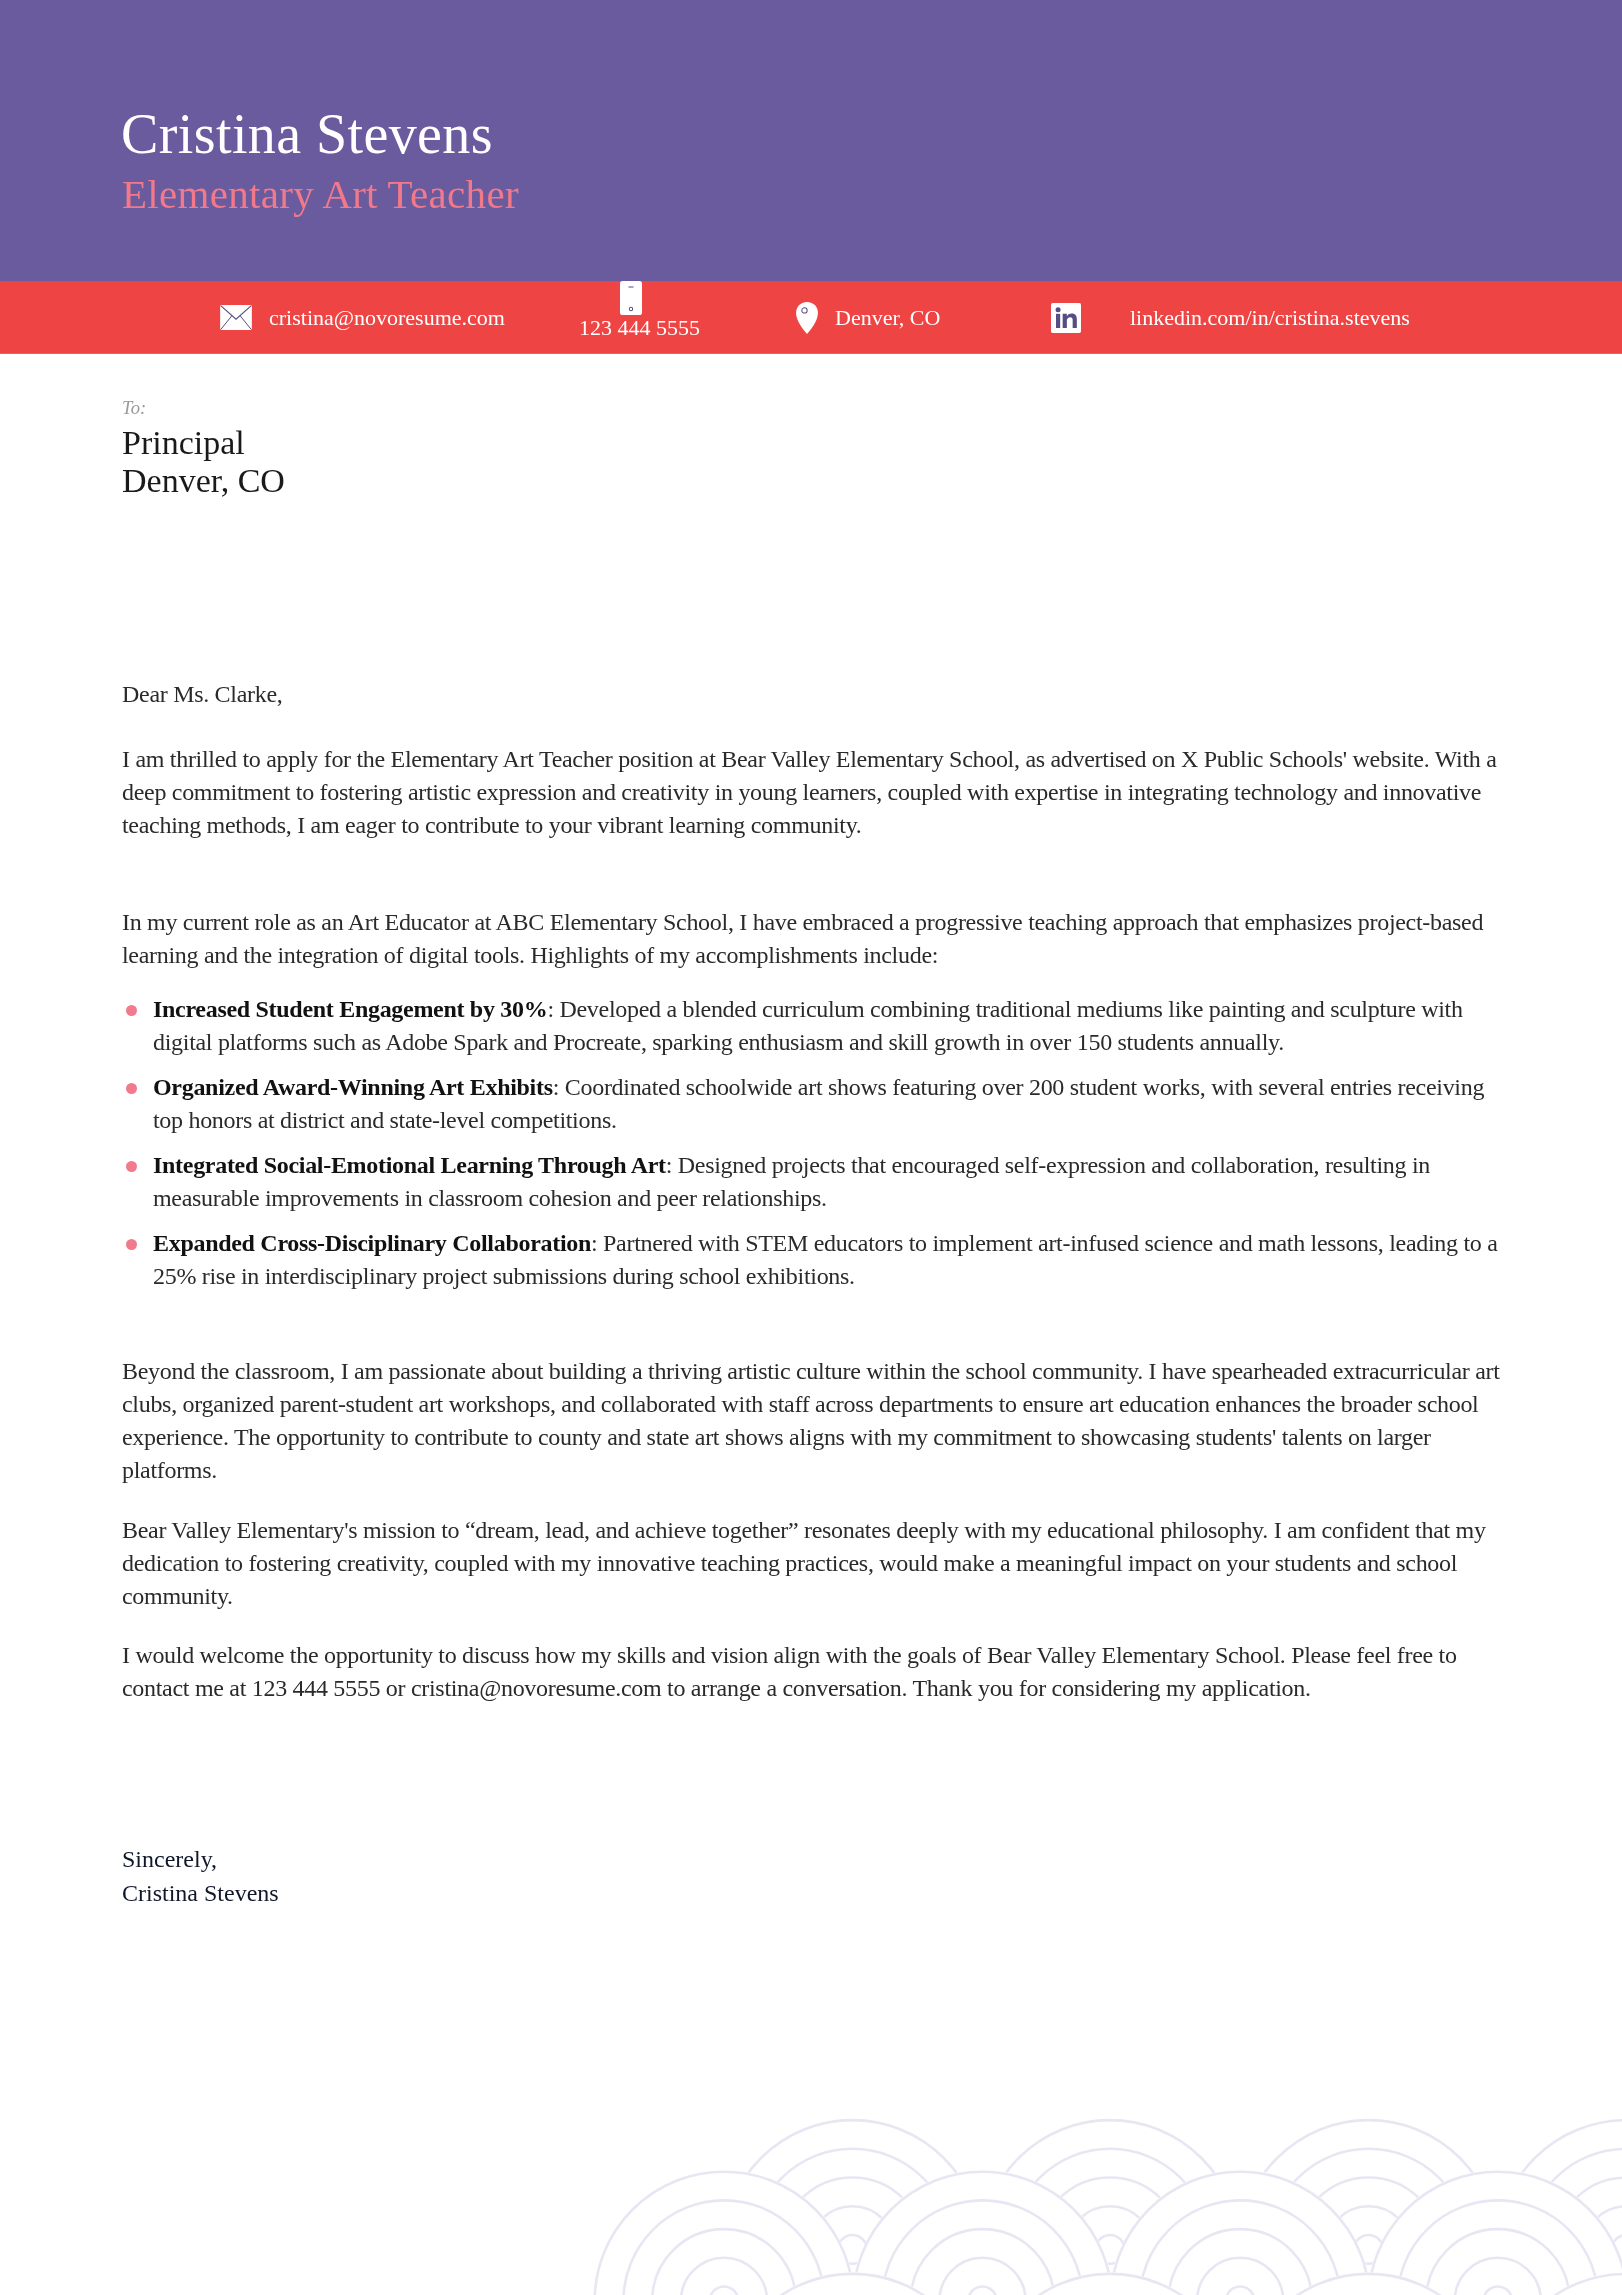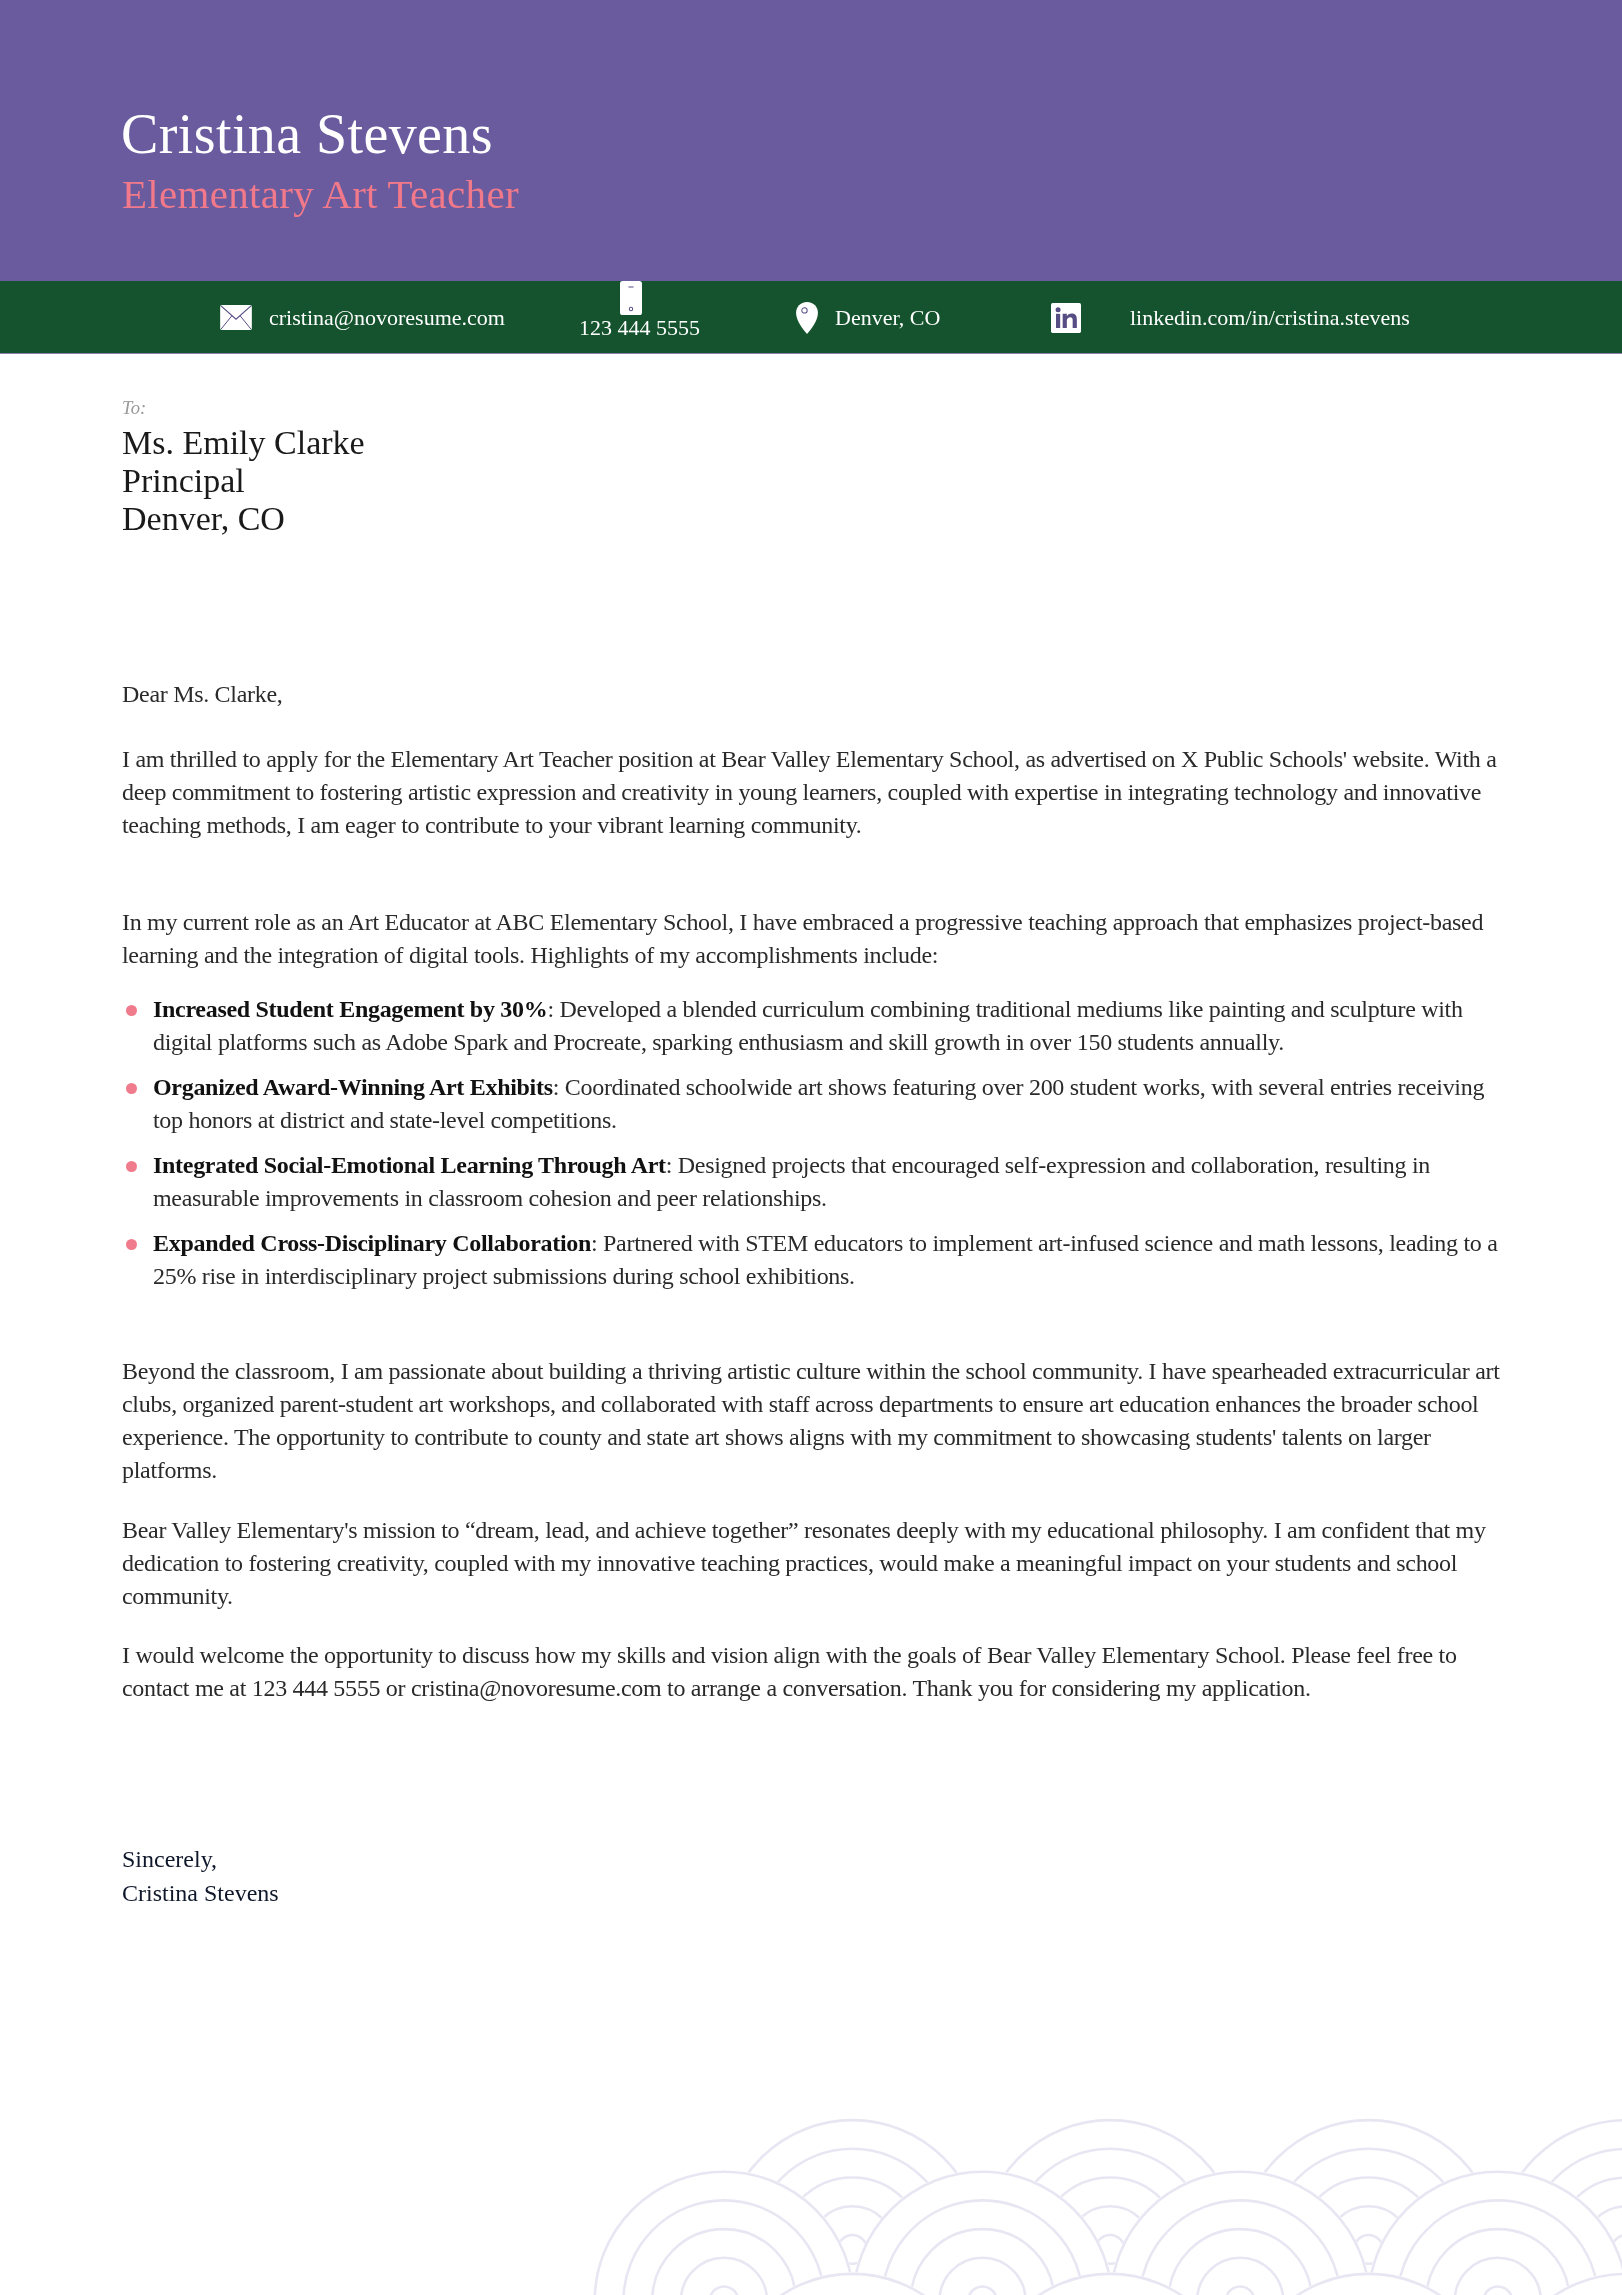--- a/index.html
+++ b/index.html
@@ -3,21 +3,21 @@
   <meta charset="utf-8">
   <style>
     * { margin: 0; padding: 0; box-sizing: border-box; }
     html, body { width: 1622px; height: 2295px; background: #ffffff; overflow: hidden; }
     body { position: relative; font-family: "Liberation Serif", "DejaVu Serif", serif; color: #1a1a1a; }
 
     .header { position: absolute; left: 0; top: 0; width: 1622px; height: 281px; background: #6A5B9F; }
     .name { position: absolute; left: 121px; top: 100px; font-size: 56px; line-height: 68px; color: #ffffff; font-weight: normal; letter-spacing: 0.4px; }
     .job-title { position: absolute; left: 122px; top: 173px; font-size: 41px; line-height: 42px; color: #F2798A; letter-spacing: 0.3px; }
 
-    .contact-bar { position: absolute; left: 0; top: 281px; width: 1622px; height: 73px; background: #14532d; border-bottom: 0.8px solid #8b83ad; }
+    .contact-bar { position: absolute; left: 0; top: 281px; width: 1622px; height: 73px; background: #ef4444; border-bottom: 0.8px solid #8b83ad; }
     .contact-item { position: absolute; top: 0; height: 73px; display: flex; align-items: center; color: #ffffff; font-size: 22px; }
     .contact-item .icon { display: inline-flex; align-items: center; justify-content: center; margin-right: 17px; }
     .ci-email { left: 220px; }
     .ci-phone { left: 579px; flex-direction: column; }
     .ci-loc { left: 796px; }
     .ci-li { left: 1051px; gap: 32px; }
 
     .to-label { position: absolute; left: 122px; top: 397px; font-size: 18.6px; font-style: italic; color: #9a9a9a; }
     .recipient { position: absolute; left: 122px; top: 424px; font-size: 34px; line-height: 38px; color: #1a1a1a; }
     .recipient div { white-space: nowrap; }
@@ -83,21 +83,20 @@
         <circle cx="8.5" cy="8" r="3" fill="#564D84"></circle>
         <path d="M14 13 H19 V16 C20 14 22 12.5 25 12.5 C29 12.5 31 15 31 19.5 V30 H26 V20.5 C26 18 25 17 23 17 C21 17 19 18.5 19 21 V30 H14 Z" fill="#564D84"></path>
       </svg>
     </span>
     <span>linkedin.com/in/cristina.stevens</span>
   </div>
 </div>
 
 <div class="to-label">To:</div>
 <div class="recipient">
-  <div>Ms. Emily Clarke</div>
   <div>Principal</div>
   <div>Denver, CO</div>
 </div>
 
 <div class="body-text salutation">Dear Ms. Clarke,</div>
 <div class="body-text p1">I am thrilled to apply for the Elementary Art Teacher position at Bear Valley Elementary School, as advertised on X Public Schools' website. With a deep commitment to fostering artistic expression and creativity in young learners, coupled with expertise in integrating technology and innovative teaching methods, I am eager to contribute to your vibrant learning community.</div>
 <div class="body-text p2">In my current role as an Art Educator at ABC Elementary School, I have embraced a progressive teaching approach that emphasizes project-based learning and the integration of digital tools. Highlights of my accomplishments include:</div>
 
 <ul class="bullets">
   <li>

